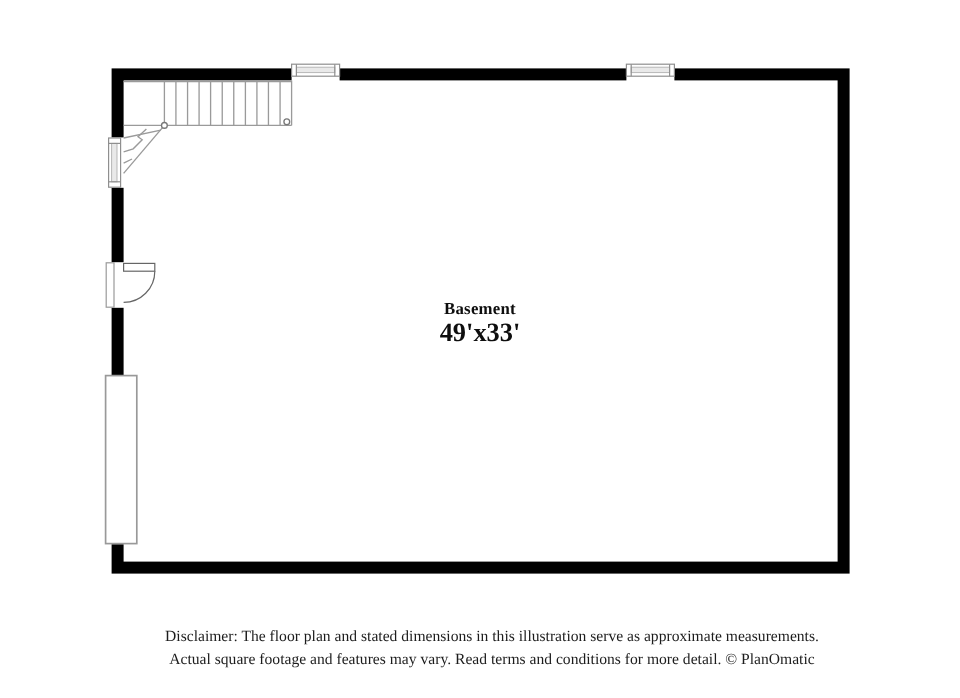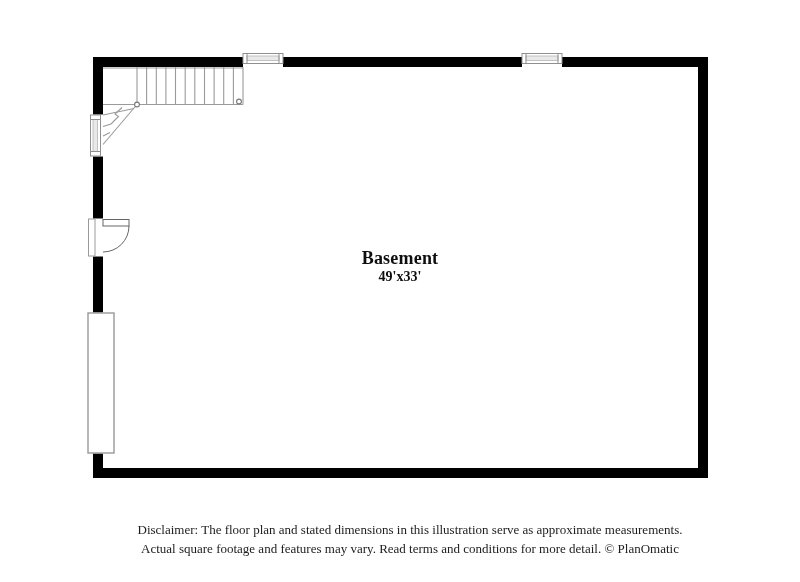--- a/index.html
+++ b/index.html
@@ -5,22 +5,22 @@
   html, body { margin:0; padding:0; background:#ffffff; }
   .page {
     position:relative; width:800px; height:582px; background:#ffffff;
     overflow:hidden; font-family:"Liberation Serif", serif; color:#111;
   }
   .plan-svg { position:absolute; left:0; top:0; }
   .room-label-group {
     position:absolute; top:249px; left:0; width:800px;
     text-align:center; font-weight:bold; color:#0e0e0e;
   }
-  .room-name { font-size:18px; line-height:19px; letter-spacing:0.2px; }
-  .room-dims { font-size:14px; line-height:17px; }
+  .room-name { font-size:14px; line-height:19px; letter-spacing:0.2px; }
+  .room-dims { font-size:22px; line-height:17px; }
   .disclaimer {
     position:absolute; top:521px; left:10px; width:800px;
     text-align:center; font-size:13px; line-height:18.5px; color:#1c1c1c;
   }
 </style>
 </head>
 <body>
 
 <div class="page">
 

